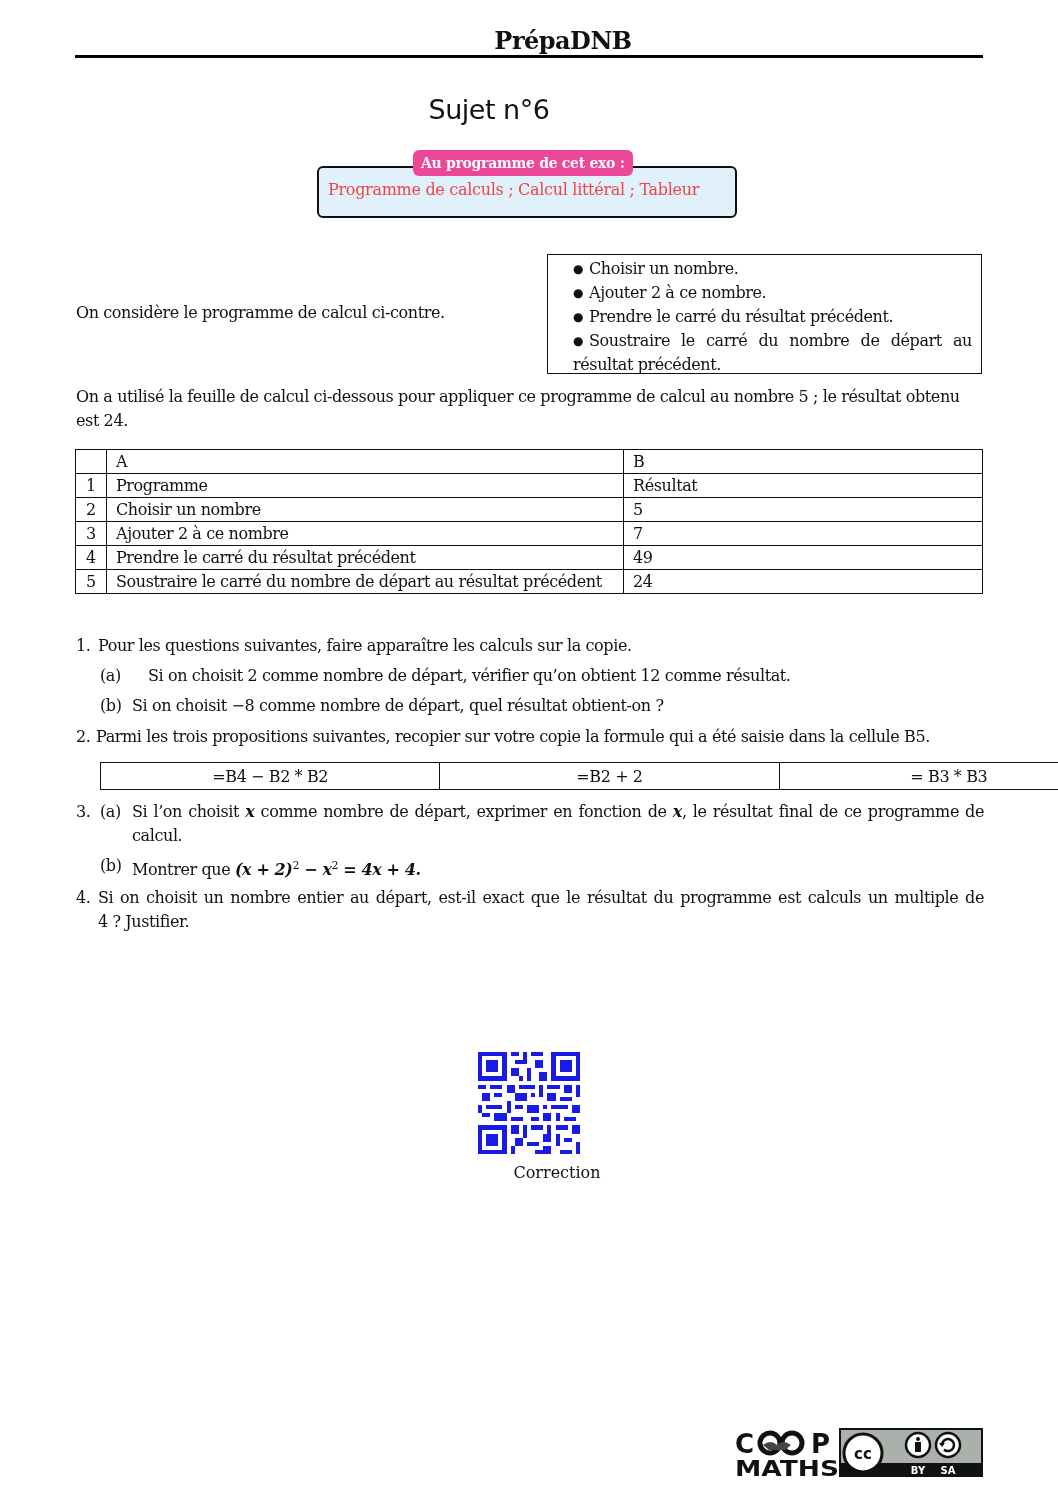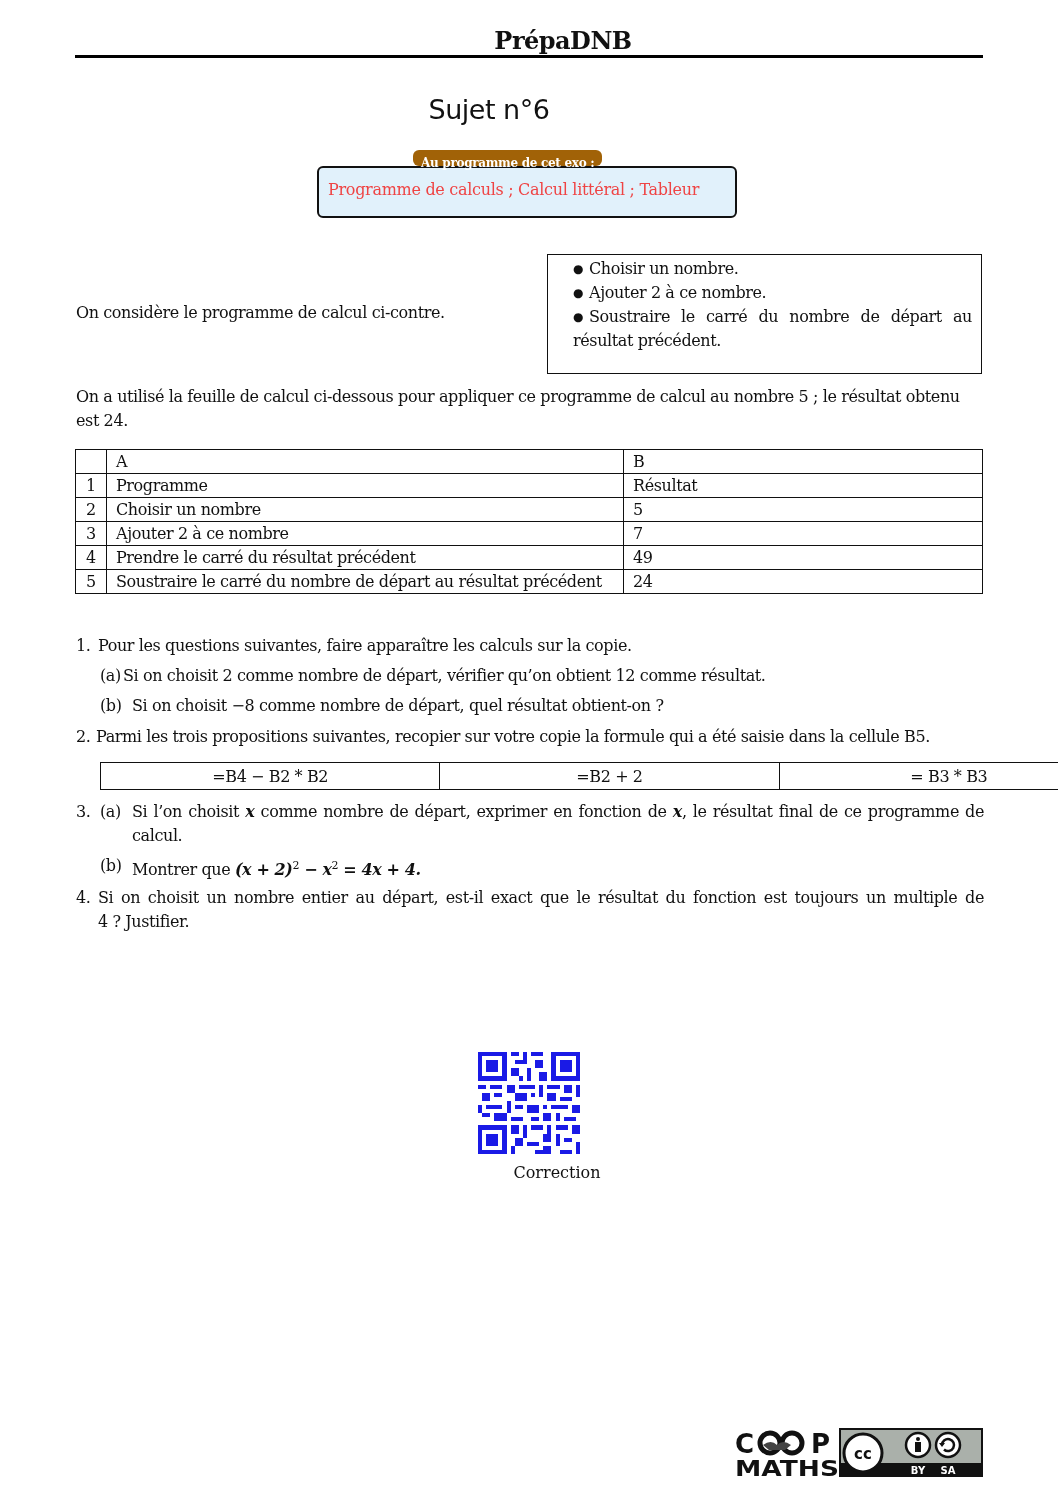--- a/index.html
+++ b/index.html
@@ -17,22 +17,22 @@
   .page-title {
     left: 0; width: 978px; top: 94px; text-align: center; font-size: 27px;
     font-family: "DejaVu Sans", "Liberation Sans", sans-serif; letter-spacing: -0.5px;
   }
   .topics-box {
     left: 317px; top: 166px; width: 420px; height: 52px;
     border: 2.5px solid #111; border-radius: 6px; background: #e1f1fb;
     box-sizing: border-box;
   }
   .topics-badge {
-    left: 413px; top: 150px; height: 16px; padding: 0 8px; line-height: 27px;
-    background: #a16207; color: #fff; font-weight: bold; font-size: 12px;
+    left: 413px; top: 150px; height: 26px; padding: 0 8px; line-height: 27px;
+    background: #ec4899; color: #fff; font-weight: bold; font-size: 14px;
     border-radius: 6px; letter-spacing: -0.3px;
   }
   .topics-text {
     left: 328px; top: 180px; font-size: 16px; letter-spacing: -0.3px; color: #ef4444;
   }
   .intro { left: 76px; top: 303px; font-size: 16px; letter-spacing: -0.4px; text-align: center; }
   .steps-box {
     left: 547px; top: 254px; width: 435px; height: 120px;
     border: 1.5px solid #111; box-sizing: border-box; padding: 2px 9px 0 25px;
     font-size: 16px; line-height: 24px; letter-spacing: -0.4px;
@@ -81,20 +81,21 @@
 
 <div class="abs topics-box"></div>
 <div class="abs topics-badge">Au programme de cet exo :</div>
 <div class="abs topics-text">Programme de calculs ; Calcul littéral ; Tableur</div>
 
 <div class="abs intro">On considère le programme de calcul ci-contre.</div>
 
 <div class="abs steps-box">
   <p class="step"><span class="bullet">●</span><span>Choisir un nombre.</span></p>
   <p class="step"><span class="bullet">●</span><span>Ajouter 2 à ce nombre.</span></p>
+  <p class="step"><span class="bullet">●</span><span>Prendre le carré du résultat précédent.</span></p>
   <p class="step justify"><span class="bullet">●</span><span>Soustraire le carré du nombre de départ au</span></p>
   <p class="step"><span>résultat précédent.</span></p>
 </div>
 
 <div class="abs para2">On a utilisé la feuille de calcul ci-dessous pour appliquer ce programme de calcul au nombre 5 ; le résultat obtenu est 24.</div>
 
 <table class="sheet">
   <tbody>
       <tr>
     <td class="rownum"></td>
@@ -129,21 +130,21 @@
 </tbody>
   </table>
 
 <div class="abs questions">
   <div class="q" style="top:0; left:0; width:908px;">
     <span class="qnum">1.</span>
     <span style="position:absolute; left:22px; white-space:nowrap;">Pour les questions suivantes, faire apparaître les calculs sur la copie.</span>
   </div>
   <div class="q" style="top:30px; left:24px;">
     <span class="qsub" style="left:0;">(a)</span>
-    <span class="qsub" style="left:23px; white-space:nowrap;">Si on choisit 2 comme nombre de départ, vérifier qu’on obtient 12 comme résultat.</span>
+    <span class="qsub" style="left:48px; white-space:nowrap;">Si on choisit 2 comme nombre de départ, vérifier qu’on obtient 12 comme résultat.</span>
   </div>
   <div class="q" style="top:60px; left:24px;">
     <span class="qsub" style="left:0;">(b)</span>
     <span class="qsub" style="left:32px; white-space:nowrap;">Si on choisit −8 comme nombre de départ, quel résultat obtient-on ?</span>
   </div>
   <div class="q" style="top:91px; left:0;">
     <span class="qnum">2.</span>
     <span style="position:absolute; left:20px; white-space:nowrap;">Parmi les trois propositions suivantes, recopier sur votre copie la formule qui a été saisie dans la cellule B5.</span>
   </div>
   <div class="q" style="top:166px; left:0; width:908px;">
@@ -151,21 +152,21 @@
     <span class="qsub" style="left:24px;">(a)</span>
     <span class="qsub" style="left:56px; width:852px; text-align:justify; text-align-last:justify; white-space:nowrap;"><span>Si l’on choisit</span> <span class="math">x</span> <span>comme nombre de départ, exprimer en fonction de</span> <span class="math">x</span><span>, le résultat final de ce programme de</span></span>
     <span class="qsub" style="left:56px; top:24px;">calcul.</span>
   </div>
   <div class="q" style="top:220px; left:24px;">
     <span class="qsub" style="left:0;">(b)</span>
     <span class="qsub" style="left:32px; white-space:nowrap;"><span>Montrer que</span> <span class="math">(x + 2)</span><sup>2</sup><span class="math"> − x</span><sup>2</sup><span class="math"> = 4x + 4.</span></span>
   </div>
   <div class="q" style="top:252px; left:0; width:908px;">
     <span class="qnum">4.</span>
-    <span style="position:absolute; left:22px; width:886px; white-space:nowrap; text-align:justify; text-align-last:justify;">Si on choisit un nombre entier au départ, est-il exact que le résultat du fonction est toujours un multiple de</span>
+    <span style="position:absolute; left:22px; width:886px; white-space:nowrap; text-align:justify; text-align-last:justify;">Si on choisit un nombre entier au départ, est-il exact que le résultat du programme est calculs un multiple de</span>
     <span style="position:absolute; left:22px; top:24px; white-space:nowrap;">4 ? Justifier.</span>
   </div>
 </div>
 
 <table class="formula-table">
   <tbody>
       <tr>
     <td>=B4 − B2 * B2</td>
     <td>=B2 + 2</td>
     <td>= B3 * B3</td>

